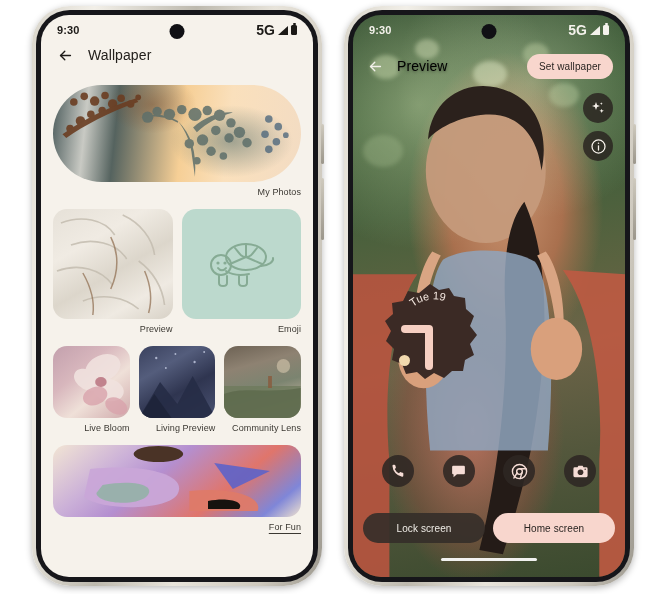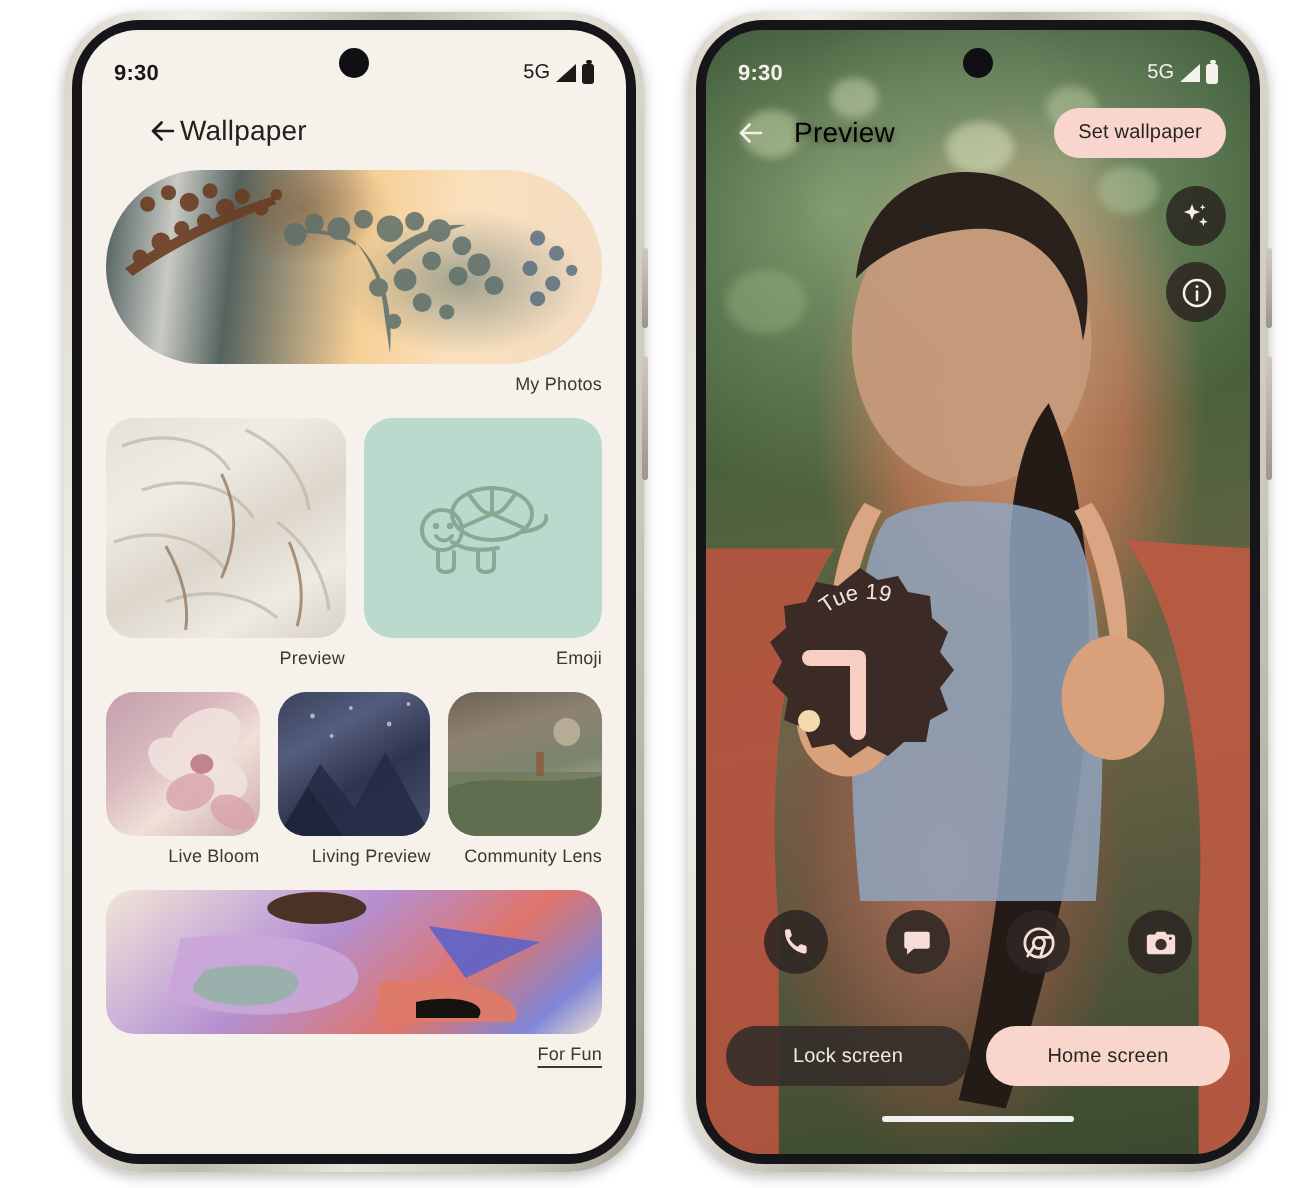--- a/index.html
+++ b/index.html
@@ -35,39 +35,39 @@
   .side-btn {
     position: absolute; right: -2px; width: 3px; border-radius: 2px;
     background: linear-gradient(180deg,#cfcabe,#9b968b);
   }
   .side-btn.power  { top: 118px; height: 40px; }
   .side-btn.volume { top: 172px; height: 62px; }
 
   
   .statusbar {
     position: absolute; top: 0; left: 0; right: 0; height: 30px;
-    display: flex; align-items: flex-start; justify-content: space-between;
-    padding: 16px 16px; z-index: 6;
+    display: flex; align-items: center; justify-content: space-between;
+    padding: 0 16px; z-index: 6;
   }
   .sb-time { font-size: 11px; font-weight: bold; letter-spacing: .1px; }
   .sb-right { display: flex; align-items: center; gap: 3px; }
-  .sb-5g { font-size: 10px; font-weight: normal; }
+  .sb-5g { font-size: 14px; font-weight: bold; }
   .sig { width: 0; height: 0; border-style: solid; border-width: 0 0 9px 10px; }
   .batt { width: 6px; height: 10px; border-radius: 1.5px; position: relative; }
   .batt::after { content:""; position:absolute; top:-2px; left:1.5px; width:3px; height:2px; border-radius:1px; background:inherit; }
   .punch {
     position: absolute; top: 9px; left: 50%; transform: translateX(-50%);
     width: 15px; height: 15px; border-radius: 50%; background: #101014; z-index: 7;
   }
 
   
   .wp-screen { background: #f6f2eb; position: absolute; inset: 0; }
   .wp-appbar {
     position: absolute; top: 32px; left: 0; right: 0; height: 36px;
-    display: flex; align-items: center; padding-left: 16px; margin-left: 16px;
+    display: flex; align-items: flex-start; gap: 14px; padding-left: 16px;
   }
   .back-arrow { width: 17px; height: 17px; flex: none; color: #1d1b18; }
   .wp-title { font-size: 14px; color: #23201c; letter-spacing: .1px; }
 
   .wp-body { position: absolute; top: 70px; left: 12px; right: 12px; bottom: 4px; }
 
   .tile-label {
     text-align: right; font-size: 9px; color: #3b3832;
     margin-top: 5px; letter-spacing: .1px; white-space: nowrap;
   }

